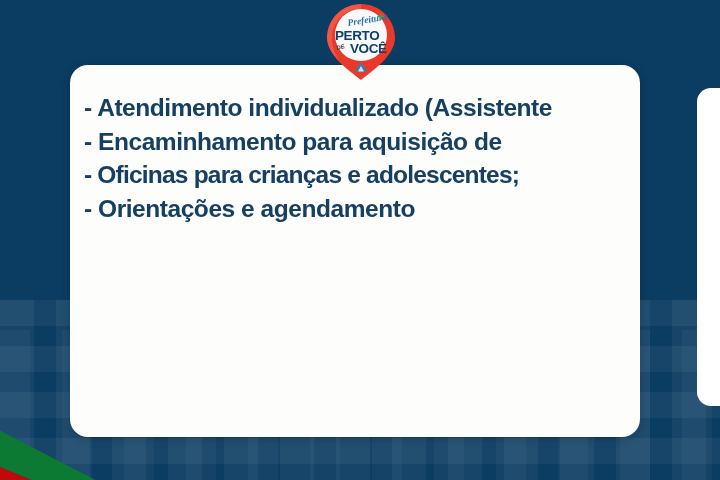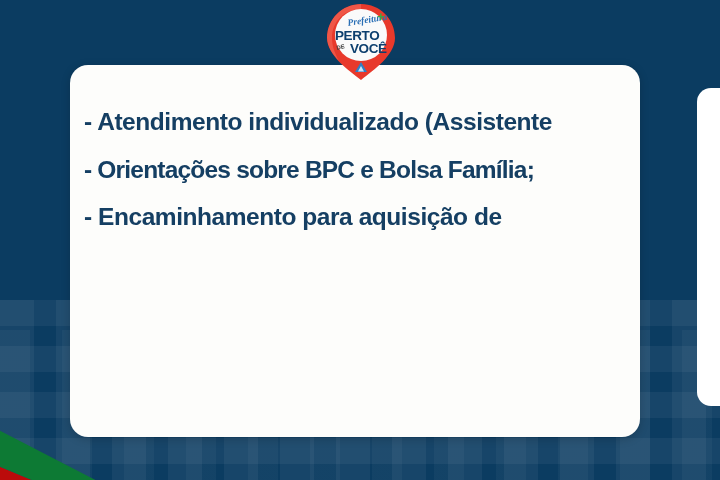--- a/index.html
+++ b/index.html
@@ -73,21 +73,20 @@
     padding: 26px 18px 0 14px;
   }
 
   .line {
     color: #153f63;
     font-weight: bold;
     font-size: 24.5px;
     line-height: 33.5px;
     letter-spacing: -0.45px;
     white-space: nowrap;
-    margin-top: 14px;
   }
 
   .line.tight { letter-spacing: -0.8px; }
 
   sup.ord {
     font-size: 0.60em;
     vertical-align: super;
     line-height: 0;
   }
 
@@ -127,27 +126,28 @@
     </svg>
   </div>
 
   <div class="card">
     <div class="card-inner">
 
       <div class="line">- Atendimento individualizado (Assistente</div>
 
 
 
-      <div class="line tight">- Orientações sobre BPC e Bolsa Família;</div>
 
       <div class="line">- Encaminhamento para aquisição de</div>
 
 
 
+      <div class="line tight">- Oficinas para crianças e adolescentes;</div>
 
+      <div class="line">- Orientações e agendamento</div>
 
 
     </div>
   </div>
 
   <div class="card-right"></div>
 
   <div class="logo">
     <svg width="82" height="80" viewBox="0 0 82 80">
       <defs>

